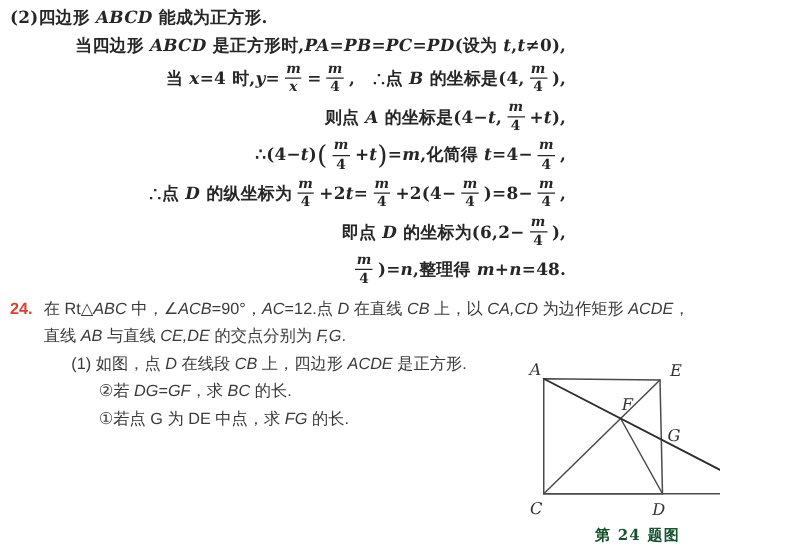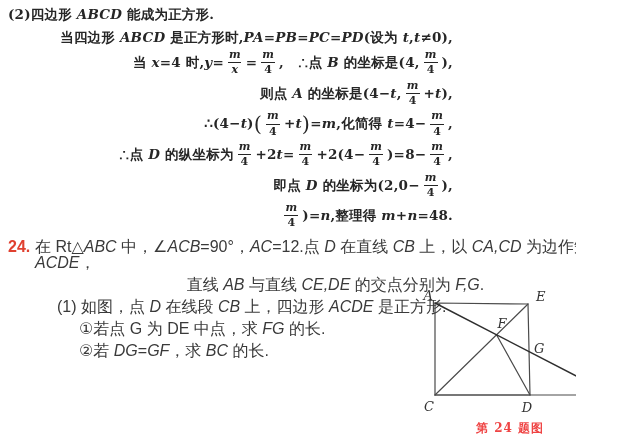--- a/index.html
+++ b/index.html
@@ -19,58 +19,58 @@
         position:relative;top:-1px;}
   .frac .num{padding:0 3px 1px;}
   .frac .den{border-top:1.4px solid #262626;padding:1px 3px 0;}
   .frac .it{font-style:italic;}
   .bigp{font-size:21px;font-weight:400;vertical-align:middle;line-height:1;
         position:relative;top:-1px;}
 
   
   .p24{position:absolute;left:8px;top:239px;width:628px;
        font-family:"Liberation Sans","DejaVu Sans",sans-serif;
-       font-size:16px;color:#3a3a3a;}
+       font-size:13px;color:#3a3a3a;}
   .p24 .tline{margin-bottom:6px;line-height:16px;white-space:pre-wrap;}
   .p24 .ind0{position:relative;padding-left:27px;}
-  .p24 .ind1{padding-left:27px;text-align:center;}
+  .p24 .ind1{padding-left:27px;}
   .p24 .ind2{padding-left:49px;}
   .p24 .ind3{padding-left:71px;}
   .lead{position:absolute;left:0;top:0;color:#e0402f;font-weight:700;}
 
   
   .fig{position:absolute;left:415px;top:283px;}
   .flabel{font-family:"DejaVu Serif",serif;font-style:italic;font-size:13px;fill:#333333;}
   .fig-caption{position:absolute;left:430px;top:420px;width:160px;text-align:center;
-       font-family:"DejaVu Serif",serif;font-size:12px;font-weight:700;color:#ef4444;
+       font-family:"DejaVu Serif",serif;font-size:12px;font-weight:700;color:#14532d;
        letter-spacing:1px;}
   .right-edge{position:absolute;left:637px;top:0;width:1px;height:290px;background:#c6c6c6;}
 </style>
 </head>
 <body>
 
 <div class="canvas">
 
   <div class="s1">
       <div class="tline ind0"><span class="run">(2)四边形 </span><span class="mi">ABCD</span><span class="run"> 能成为正方形.</span></div>
       <div class="tline ind1"><span class="run">当四边形 </span><span class="mi">ABCD</span><span class="run"> 是正方形时,</span><span class="mi">PA</span><span class="run">=</span><span class="mi">PB</span><span class="run">=</span><span class="mi">PC</span><span class="run">=</span><span class="mi">PD</span><span class="run">(设为 </span><span class="mi">t</span><span class="run">,</span><span class="mi">t</span><span class="run">≠0),</span></div>
       <div class="tline ind1"><span class="run">当 </span><span class="mi">x</span><span class="run">=4 时,</span><span class="mi">y</span><span class="run">=</span><span class="frac"><span class="num it">m</span><span class="den it">x</span></span><span class="run">=</span><span class="frac"><span class="num it">m</span><span class="den">4</span></span><span class="run">,　∴点 </span><span class="mi">B</span><span class="run"> 的坐标是(4,</span><span class="frac"><span class="num it">m</span><span class="den">4</span></span><span class="run">),</span></div>
       <div class="tline ind1"><span class="run">则点 </span><span class="mi">A</span><span class="run"> 的坐标是(4−</span><span class="mi">t</span><span class="run">,</span><span class="frac"><span class="num it">m</span><span class="den">4</span></span><span class="run">+</span><span class="mi">t</span><span class="run">),</span></div>
       <div class="tline ind1"><span class="run">∴(4−</span><span class="mi">t</span><span class="run">)</span><span class="bigp">(</span><span class="frac"><span class="num it">m</span><span class="den">4</span></span><span class="run">+</span><span class="mi">t</span><span class="bigp">)</span><span class="run">=</span><span class="mi">m</span><span class="run">,化简得 </span><span class="mi">t</span><span class="run">=4−</span><span class="frac"><span class="num it">m</span><span class="den">4</span></span><span class="run">,</span></div>
       <div class="tline ind1"><span class="run">∴点 </span><span class="mi">D</span><span class="run"> 的纵坐标为</span><span class="frac"><span class="num it">m</span><span class="den">4</span></span><span class="run">+2</span><span class="mi">t</span><span class="run">=</span><span class="frac"><span class="num it">m</span><span class="den">4</span></span><span class="run">+2(4−</span><span class="frac"><span class="num it">m</span><span class="den">4</span></span><span class="run">)=8−</span><span class="frac"><span class="num it">m</span><span class="den">4</span></span><span class="run">,</span></div>
-      <div class="tline ind1"><span class="run">即点 </span><span class="mi">D</span><span class="run"> 的坐标为(2,0−</span><span class="frac"><span class="num it">m</span><span class="den">4</span></span><span class="run">),</span></div>
+      <div class="tline ind1"><span class="run">即点 </span><span class="mi">D</span><span class="run"> 的坐标为(6,2−</span><span class="frac"><span class="num it">m</span><span class="den">4</span></span><span class="run">),</span></div>
       <div class="tline ind1"><span class="frac"><span class="num it">m</span><span class="den">4</span></span><span class="run">)=</span><span class="mi">n</span><span class="run">,整理得 </span><span class="mi">m</span><span class="run">+</span><span class="mi">n</span><span class="run">=48.</span></div>
     </div>
 
   <div class="p24">
       <div class="tline ind0"><span class="lead">24.</span><span class="run">在 Rt△</span><span class="mi">ABC</span><span class="run"> 中，∠</span><span class="mi">ACB</span><span class="run">=90°，</span><span class="mi">AC</span><span class="run">=12.点 </span><span class="mi">D</span><span class="run"> 在直线 </span><span class="mi">CB</span><span class="run"> 上，以 </span><span class="mi">CA,CD</span><span class="run"> 为边作矩形 </span><span class="mi">ACDE</span><span class="run">，</span></div>
       <div class="tline ind1"><span class="run">直线 </span><span class="mi">AB</span><span class="run"> 与直线 </span><span class="mi">CE,DE</span><span class="run"> 的交点分别为 </span><span class="mi">F,G</span><span class="run">.</span></div>
       <div class="tline ind2"><span class="run">(1) 如图，点 </span><span class="mi">D</span><span class="run"> 在线段 </span><span class="mi">CB</span><span class="run"> 上，四边形 </span><span class="mi">ACDE</span><span class="run"> 是正方形.</span></div>
+      <div class="tline ind3"><span class="run">②若 </span><span class="mi">DG</span><span class="run">=</span><span class="mi">GF</span><span class="run">，求 </span><span class="mi">BC</span><span class="run"> 的长.</span></div>
       <div class="tline ind3"><span class="run">①若点 G 为 DE 中点，求 </span><span class="mi">FG</span><span class="run"> 的长.</span></div>
-      <div class="tline ind3"><span class="run">②若 </span><span class="mi">DG</span><span class="run">=</span><span class="mi">GF</span><span class="run">，求 </span><span class="mi">BC</span><span class="run"> 的长.</span></div>
     </div>
 
   <svg class="fig" width="225" height="160" viewBox="0 0 225 160" xmlns="http://www.w3.org/2000/svg">
     <g stroke="#4a4a4a" stroke-width="1.2" fill="none" stroke-linecap="round">
       <path d="M20,20 L113,21 L115,112 L20,112 Z"></path>
       <line x1="20" y1="112" x2="198" y2="112"></line>
       <line x1="20" y1="112" x2="113" y2="21"></line>
       <line x1="81.5" y1="51.8" x2="115" y2="112"></line>
     </g>
     <line x1="20" y1="20" x2="198" y2="112" stroke="#2e2e2e" stroke-width="1.5" stroke-linecap="round"></line>

